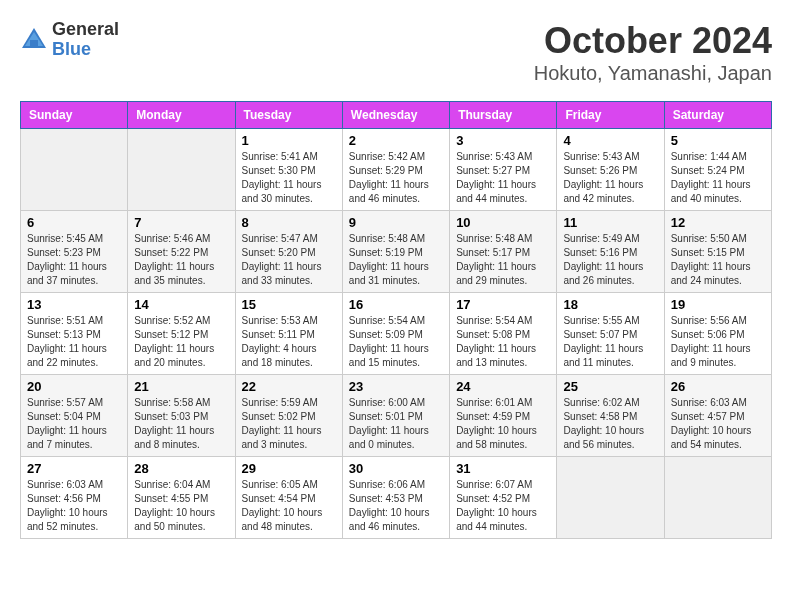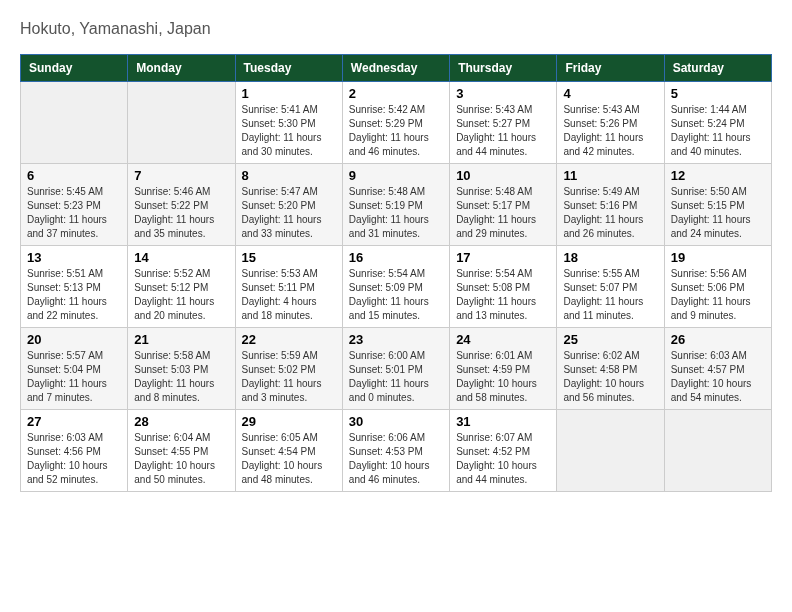--- a/index.html
+++ b/index.html
@@ -42,30 +42,30 @@
     }
     .title-block {
       text-align: right;
     }
     .month-title {
       font-size: 36px;
       font-weight: bold;
       color: #333;
     }
     .location {
-      font-size: 16px;
+      font-size: 20px;
       color: #555;
     }
     table {
       width: 100%;
       border-collapse: collapse;
       font-size: 11px;
     }
     thead th {
-      background-color: #14532d;
+      background-color: #d946ef;
       color: white;
       text-align: left;
       padding: 6px 8px;
       font-size: 12px;
       font-weight: bold;
       border: 1px solid #2d6aab;
     }
     tbody td {
       border: 1px solid #ccc;
       vertical-align: top;
@@ -88,21 +88,33 @@
       background: #f9f9f9;
     }
     tbody tr:nth-child(odd) td { background: #fff; }
     tbody tr:nth-child(even) td { background: #f5f5f5; }
     .empty-cell { background: #f0f0f0 !important; }
   </style>
 </head>
 <body>
 
 <div class="header">
+  <div class="logo">
+    <svg class="logo-icon" viewBox="0 0 28 28" xmlns="http://www.w3.org/2000/svg">
+      <polygon points="14,2 26,22 2,22" fill="#3a7dc9"></polygon>
+      <polygon points="14,6 23,20 5,20" fill="#5ba0e0"></polygon>
+      <rect x="10" y="14" width="8" height="8" fill="#3a7dc9"></rect>
+    </svg>
+    <div class="logo-text">
+      <span class="logo-general">General</span>
+      <span class="logo-blue">Blue</span>
+    </div>
+  </div>
   <div class="title-block">
+    <div class="month-title">October 2024</div>
     <div class="location">Hokuto, Yamanashi, Japan</div>
   </div>
 </div>
 
 <table>
   <thead>
     <tr>
     <th>Sunday</th>
         <th>Monday</th>
         <th>Tuesday</th>

